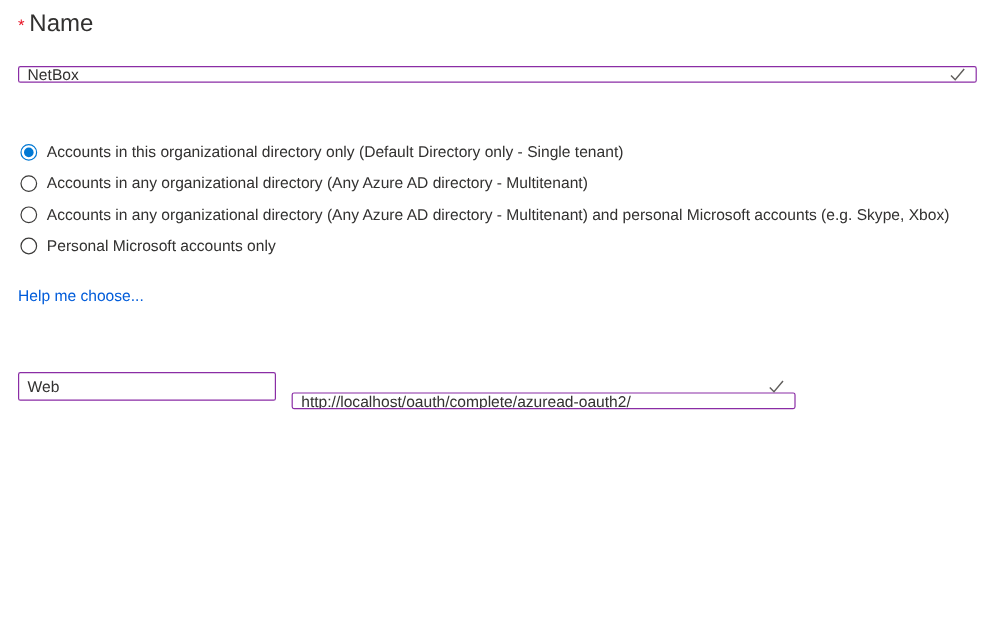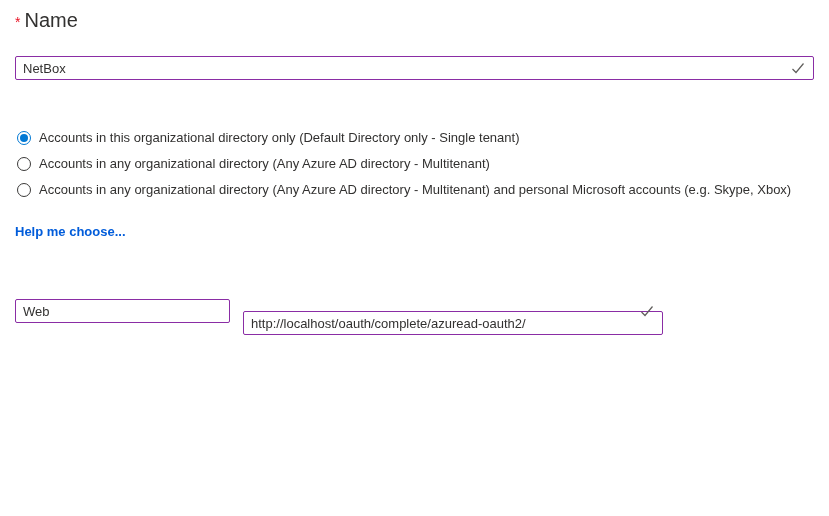--- a/index.html
+++ b/index.html
@@ -25,21 +25,21 @@
   }
   .field-label-row{display:flex;align-items:baseline;gap:4px;}
   .required-asterisk{color:var(--required-red);font-size:14px;line-height:20px;}
   .desc-text{
     font-size:13px;line-height:19px;margin:0;color:var(--text);
   }
 
   .name-desc{margin-top:16px;}
   .input-wrap{position:relative;margin-top:15px;}
   .text-input{
-    width:100%;height:24px;border:1px solid var(--purple);border-radius:2px;
+    width:100%;height:14px;border:1px solid var(--purple);border-radius:2px;
     padding:0 41px 0 7px;font-size:13px;color:var(--text);
     font-family:"Liberation Sans","DejaVu Sans",sans-serif;outline:none;background:#fff;
     display:block;
     margin-top:24px;
   }
   .valid-check{
     position:absolute;right:9px;top:50%;transform:translateY(-50%);
     width:14px;height:14px;pointer-events:none;
   }
   .valid-check svg{display:block;}
@@ -57,21 +57,21 @@
     background:#fff;
   }
   .radio-circle.checked{border-color:var(--radio-blue);}
   .radio-circle.checked::after{
     content:"";width:8px;height:8px;border-radius:50%;background:var(--radio-blue);
   }
   .radio-label{font-size:13px;line-height:16px;margin-left:8px;white-space:nowrap;}
 
   .help-link{
     display:inline-block;margin-top:21px;font-size:13px;line-height:16px;
-    color:var(--link-blue);text-decoration:none;cursor:pointer;font-weight:bold;
+    color:var(--link-blue);text-decoration:none;cursor:pointer;
   }
 
   .redirect-section{margin-top:47px;}
   .redirect-desc{margin-top:17px;max-width:800px;}
 
   .uri-row{display:flex;margin-top:17px;gap:13px;align-items:center;}
   .platform-select{
     position:relative;width:215px;height:24px;border:1px solid var(--purple);border-radius:2px;
     display:flex;align-items:center;justify-content:space-between;
     padding:0 9px 0 7px;cursor:pointer;background:#fff;
@@ -109,20 +109,24 @@
         <span class="radio-label">Accounts in this organizational directory only (Default Directory only - Single tenant)</span>
       </div>
       <div class="radio-row">
         <span class="radio-circle"></span>
         <span class="radio-label">Accounts in any organizational directory (Any Azure AD directory - Multitenant)</span>
       </div>
       <div class="radio-row">
         <span class="radio-circle"></span>
         <span class="radio-label">Accounts in any organizational directory (Any Azure AD directory - Multitenant) and personal Microsoft accounts (e.g. Skype, Xbox)</span>
       </div>
+      <div class="radio-row">
+        <span class="radio-circle"></span>
+        <span class="radio-label">Personal Microsoft accounts only</span>
+      </div>
     </div>
 
     <a class="help-link">Help me choose...</a>
   </div>
 
   <div class="redirect-section">
 
     <div class="uri-row">
       <div class="platform-select">
         <span class="select-value">Web</span>

